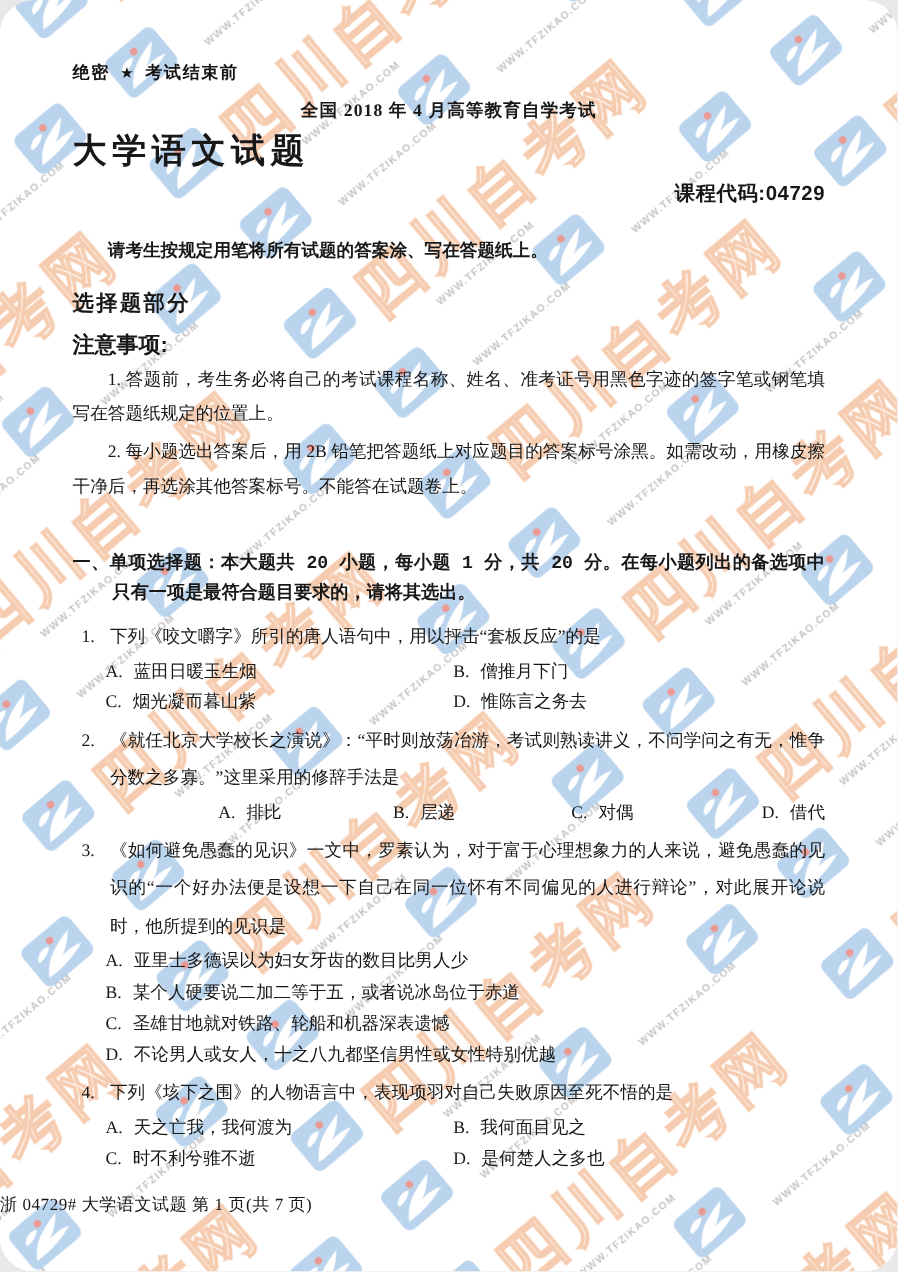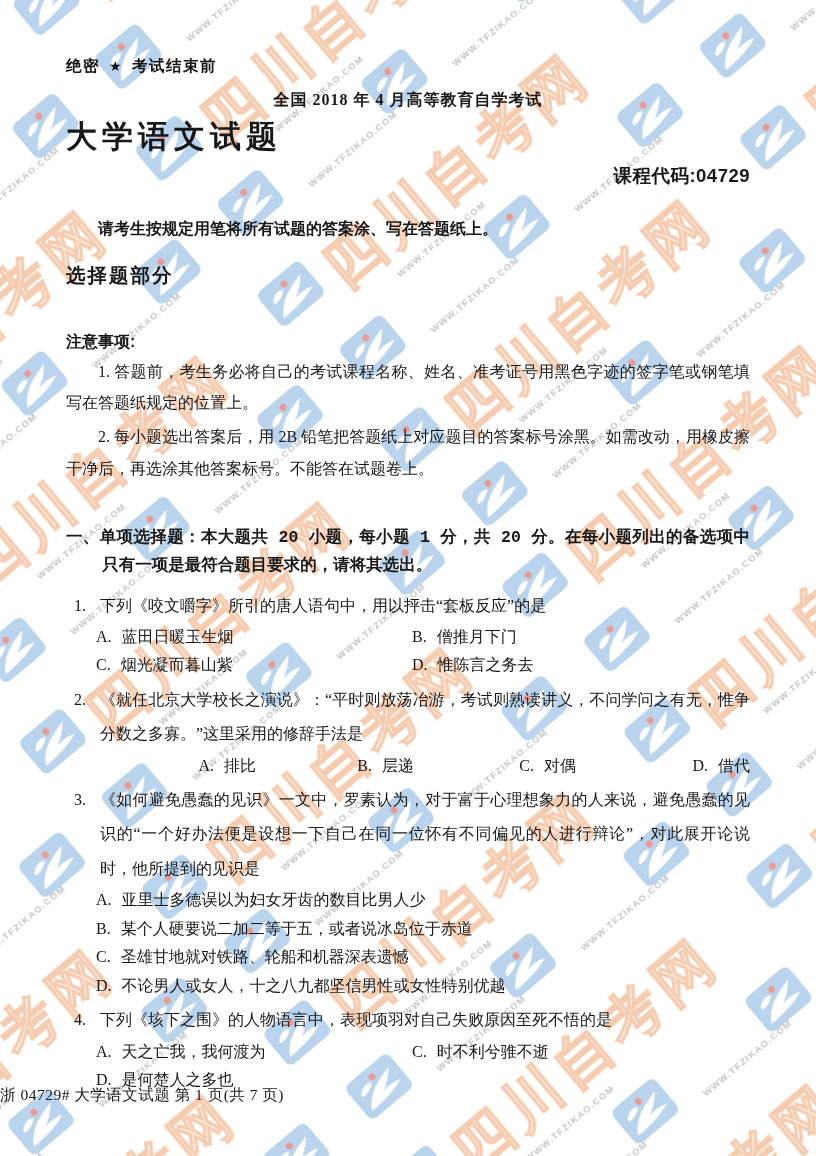--- a/index.html
+++ b/index.html
@@ -1,19 +1,19 @@
 <!DOCTYPE html>
 <html><head>
 <meta charset="utf-8">
 <style>
   html,body { margin:0; padding:0; background:#e8e8e8; }
   .page {
     position:relative; width:816px; height:1156px; margin:0 auto;
     background:#ffffff; overflow:hidden;
-    font-family:"Liberation Serif","DejaVu Serif",serif; color:#181818;
+    font-family:"Liberation Serif","DejaVu Serif",serif; color:#181818;border-radius:31px;
   }
   .watermark { position:absolute; top:0; left:0; }
   .wm-zi {
     font-family:"Liberation Sans","DejaVu Sans",sans-serif; font-weight:bold;
     font-size:58px; letter-spacing:7px;
     fill:#ffffff; fill-opacity:0.25;
     stroke:#f0ad80; stroke-opacity:0.62; stroke-width:1.7;
   }
   .wm-url {
     font-family:"Liberation Sans","DejaVu Sans",sans-serif; font-weight:bold;
@@ -35,22 +35,22 @@
   .course-code {
     text-align:right; font-family:"Liberation Sans","DejaVu Sans",sans-serif;
     font-size:18.5px; font-weight:bold; margin-top:5px; letter-spacing:0.5px;
   }
   .instruction { margin:29px 0 0; font-size:16px; text-indent:2em; line-height:1.5;font-weight:bold; }
   .section-part {
     font-family:"Liberation Sans","DejaVu Sans",sans-serif;
     font-size:19.5px; font-weight:bold; letter-spacing:2px; margin:21px 0 0;
   }
   .notes-heading {
-    margin-top:43px; font-family:"Liberation Sans","DejaVu Sans",sans-serif;
-    font-weight:bold; font-size:16px;
+    margin-top:11px; font-family:"Liberation Sans","DejaVu Sans",sans-serif;
+    font-weight:bold; font-size:20px;
   }
   .note { margin:3px 0 0; font-size:16px; line-height:1.95; text-indent:2em; text-align:justify; }
 
   .section-one {
     margin-top:40px; font-family:Liberation Mono, monospace;
     font-weight:bold; font-size:16.5px; line-height:1.72;
     padding-left:2.2em; text-indent:-2.2em; text-align:justify;
   }
 
   .questions { margin-top:8px; }
@@ -158,20 +158,21 @@
         </div>
       </div>
 
       <div class="question">
         <div class="q-stem-row">
           <span class="q-num">4.</span>
           <span class="q-stem">下列《垓下之围》的人物语言中，表现项羽对自己失败原因至死不悟的是</span>
         </div>
         <div class="options options-2col">
           <div class="option"><span class="opt-label">A.</span><span class="opt-text">天之亡我，我何渡为</span></div>
+          <div class="option"><span class="opt-label">B.</span><span class="opt-text">我何面目见之</span></div>
           <div class="option"><span class="opt-label">C.</span><span class="opt-text">时不利兮骓不逝</span></div>
           <div class="option"><span class="opt-label">D.</span><span class="opt-text">是何楚人之多也</span></div>
         </div>
       </div>
 
     </div>
   </main>
 
   <div class="footer">浙 04729# 大学语文试题 第 1 页(共 7 页)</div>
 

